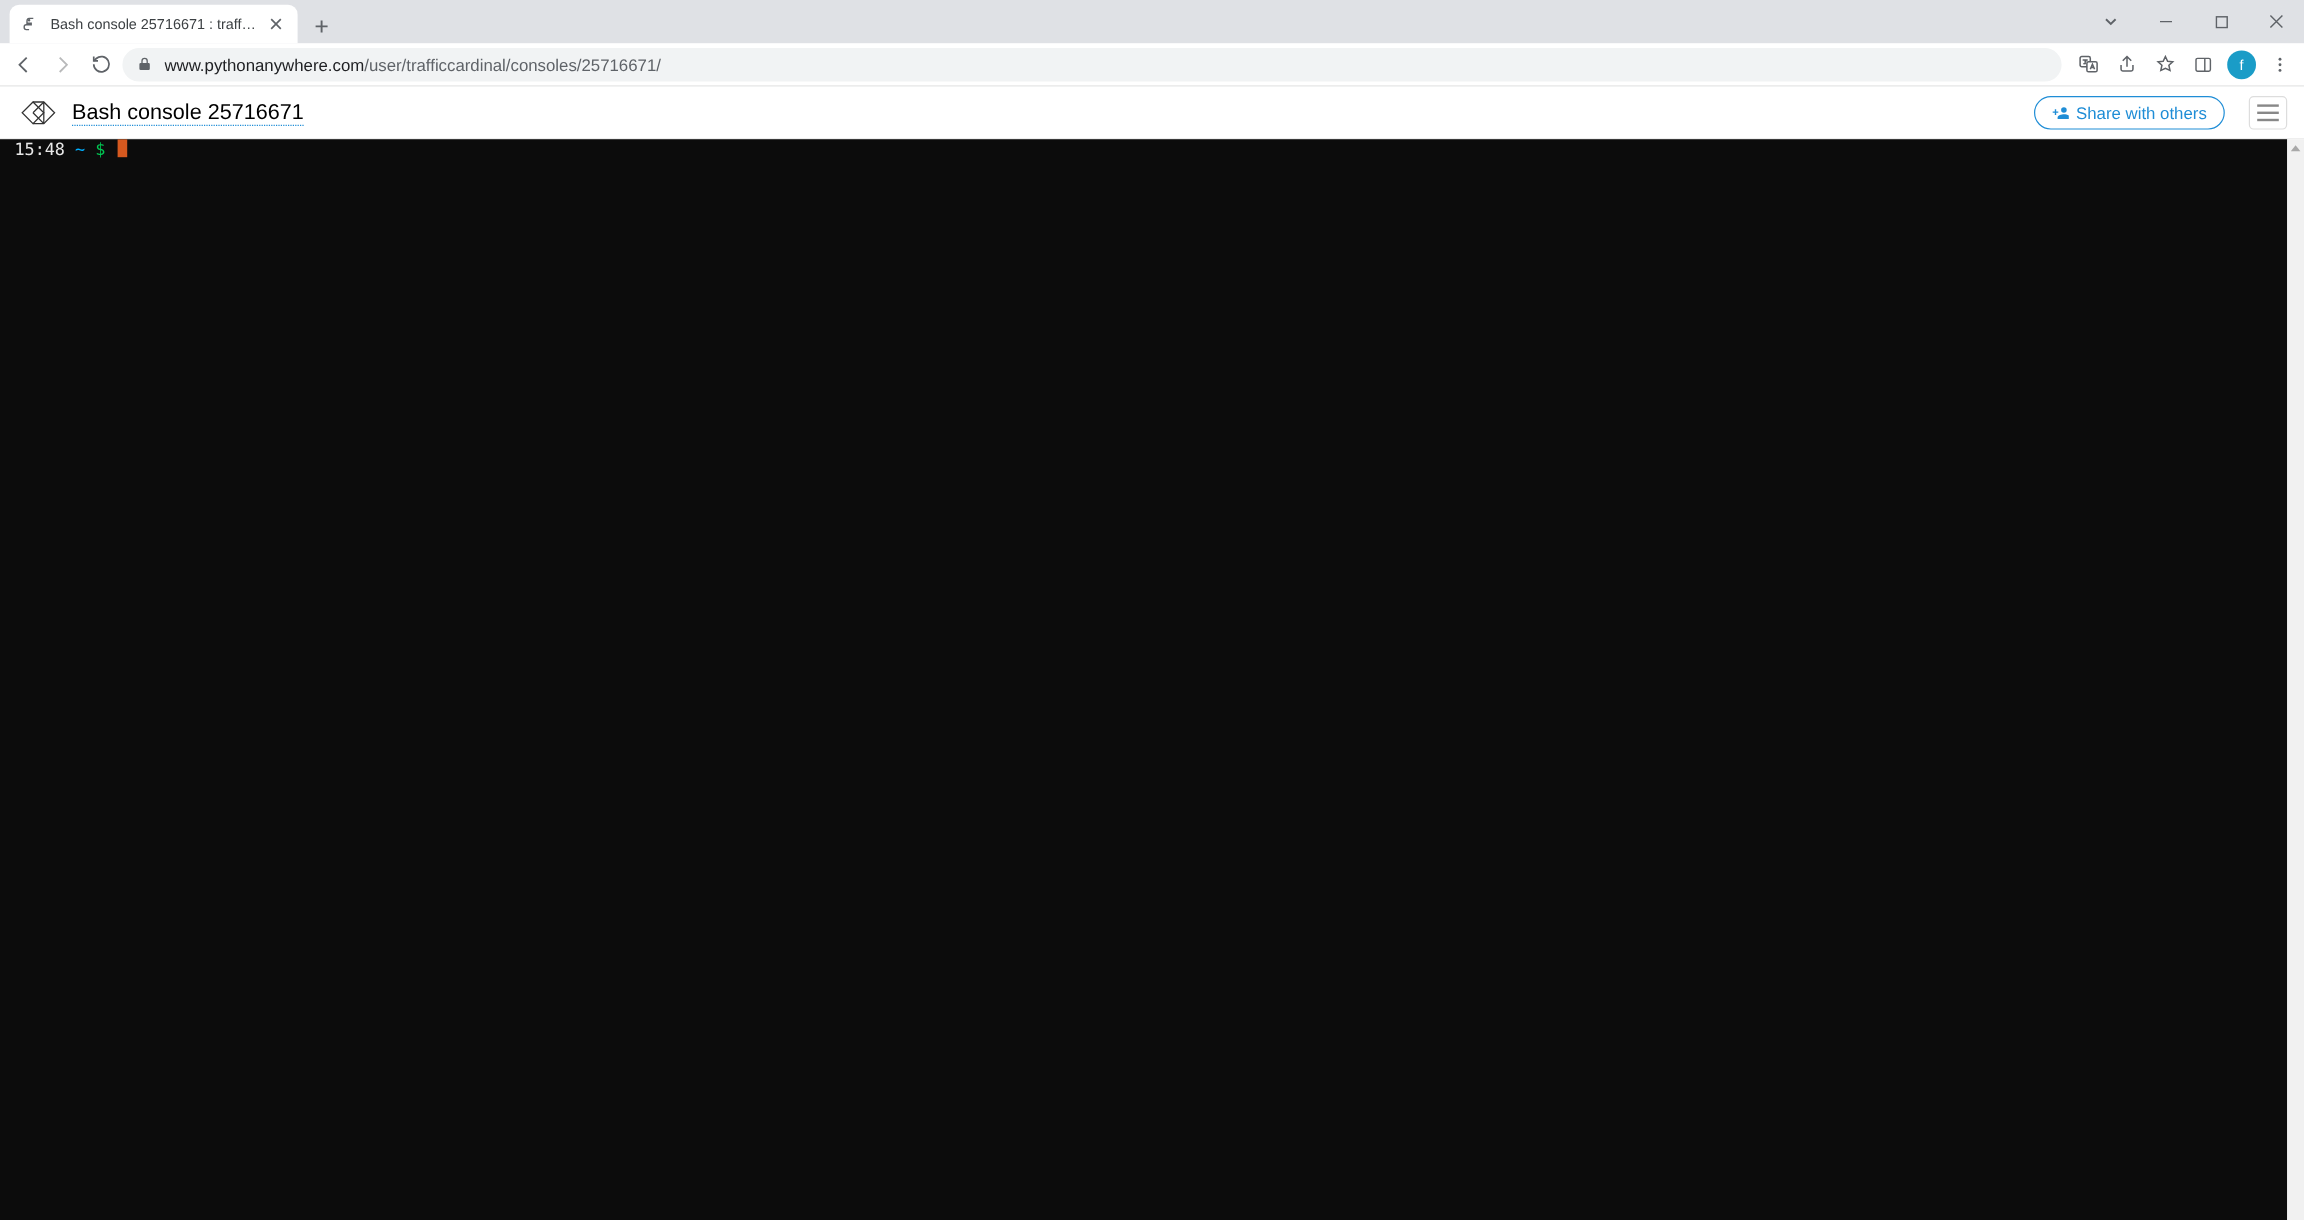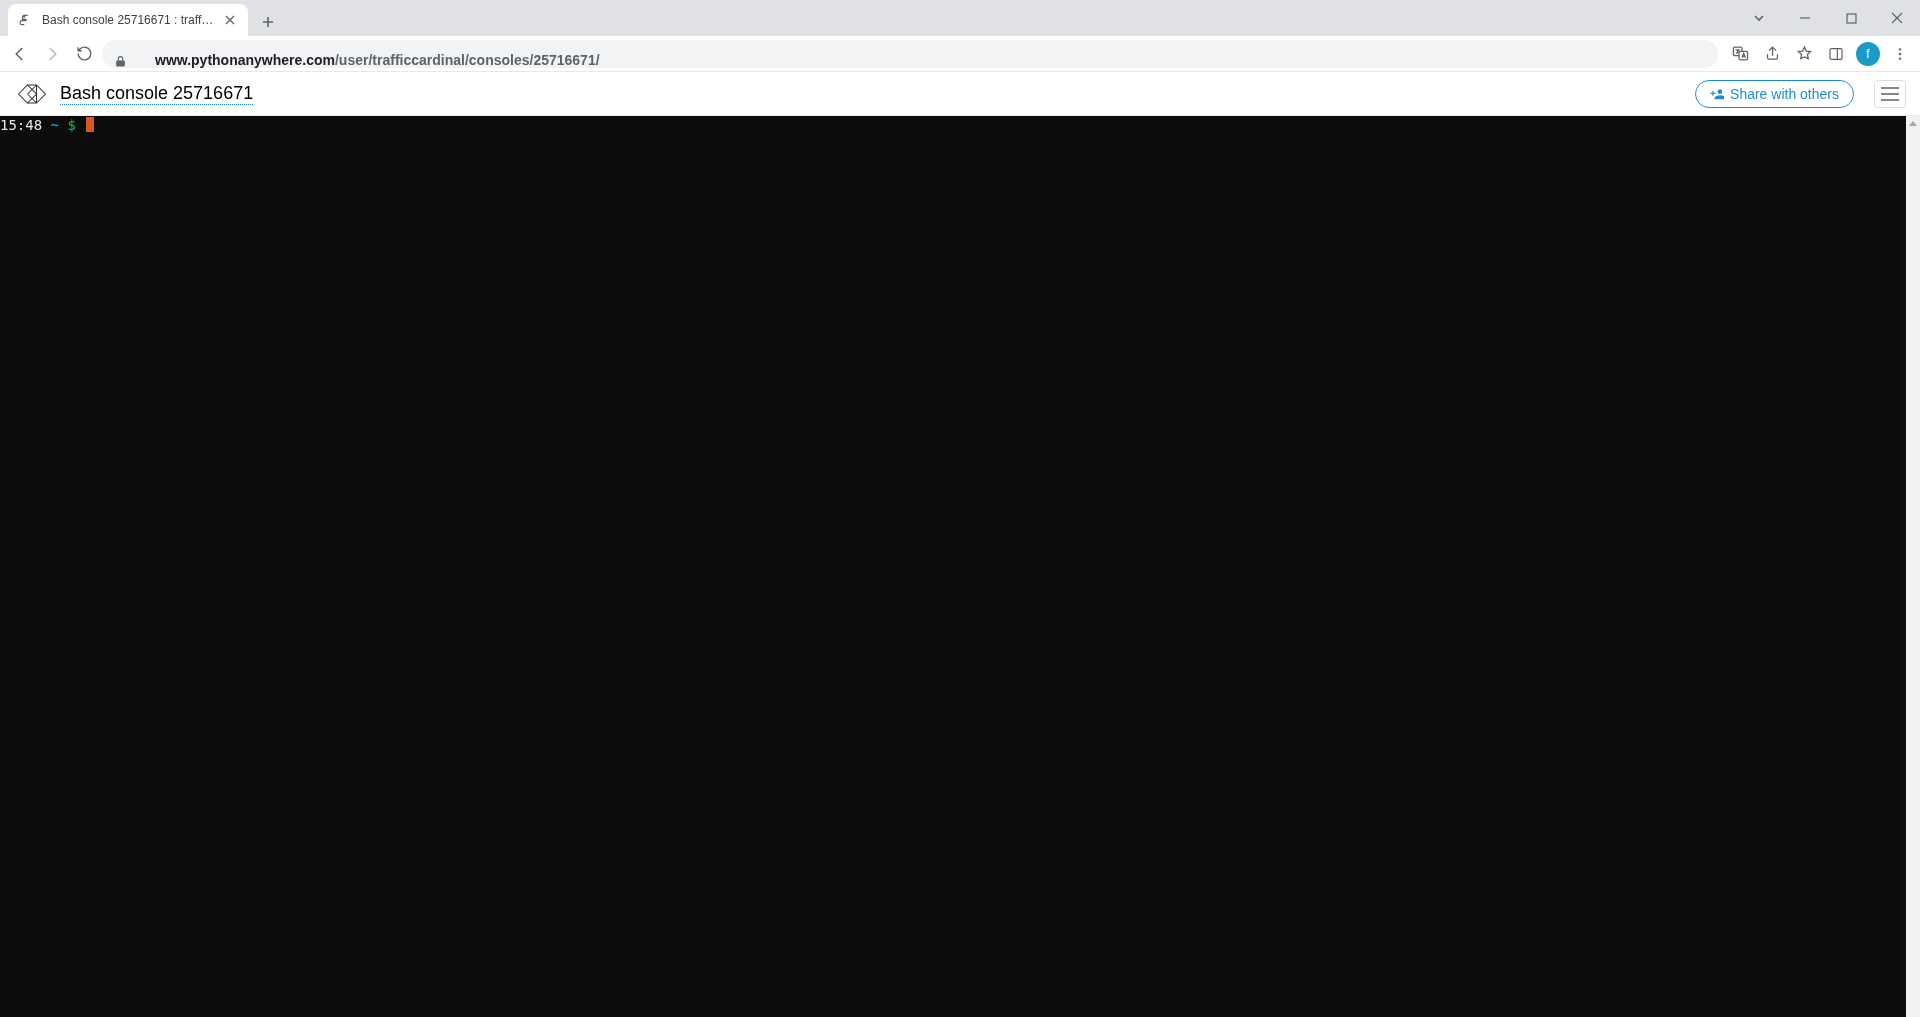--- a/index.html
+++ b/index.html
@@ -17,41 +17,41 @@
   .tab .favicon { width: 16px; height: 16px; display: inline-flex; align-items: center; justify-content: center; }
   .tab .title { flex: 1; white-space: nowrap; overflow: hidden; text-overflow: ellipsis; font-size: 12px; color: #3c4043; }
   .tab .close { width: 16px; height: 16px; display: inline-flex; align-items: center; justify-content: center; border-radius: 50%; cursor: pointer; }
   .new-tab { width: 28px; height: 28px; display: inline-flex; align-items: center; justify-content: center; margin-left: 6px; border-radius: 50%; cursor: pointer; }
   .win-controls { margin-left: auto; display: flex; height: 36px; }
   .win-controls .wc { width: 46px; display: flex; align-items: center; justify-content: center; cursor: pointer; }
 
   .toolbar { background: #fff; height: 36px; display: flex; align-items: center; padding: 0 6px; gap: 4px; border-bottom: 1px solid #e8e8e8; }
   .nav-btn { width: 28px; height: 28px; display: flex; align-items: center; justify-content: center; border-radius: 50%; color: #5f6368; cursor: pointer; }
   .nav-btn.disabled { color: #b8b9ba; cursor: default; }
-  .addr { flex: 1; height: 28px; background: #f1f3f4; border-radius: 14px; display: flex; align-items: flex-end; padding: 0 12px; gap: 28px; color: #202124; font-weight: bold; }
+  .addr { flex: 1; height: 28px; background: #f1f3f4; border-radius: 14px; display: flex; align-items: center; padding: 0 12px; gap: 10px; color: #202124; }
   .addr .lock { color: #5f6368; display: inline-flex; }
   .addr .url { font-size: 14px; color: #5f6368; white-space: nowrap; overflow: hidden; }
   .addr .url .host { color: #202124; }
   .right-icons { display: flex; align-items: center; gap: 4px; margin-left: 4px; }
   .avatar-circle { width: 24px; height: 24px; border-radius: 50%; background: #1a9cc7; color: #fff; font-size: 12px; display: flex; align-items: center; justify-content: center; }
 
   
   .page-header { height: 44px; display: flex; align-items: center; padding: 0 14px; gap: 10px; border-bottom: 1px solid #eee; }
   .pa-logo { width: 36px; height: 30px; display: inline-flex; align-items: center; justify-content: center; }
   .console-title { font-size: 18px; color: #000000; border-bottom: 1px dotted #1f8dd6; cursor: pointer; }
   .page-header .spacer { flex: 1; }
   .share-btn { border: 1px solid #1f8dd6; color: #1f8dd6; background: #fff; border-radius: 16px; padding: 5px 14px; font-size: 14px; display: inline-flex; align-items: center; gap: 6px; cursor: pointer; }
   .burger { width: 32px; height: 28px; border: 1px solid #ddd; border-radius: 4px; display: inline-flex; flex-direction: column; align-items: center; justify-content: center; gap: 4px; margin-left: 10px; cursor: pointer; }
   .burger span { display: block; width: 18px; height: 2px; background: #888; }
 
   
   .term-wrap { position: relative; height: calc(100% - 36px - 36px - 44px); }
   .terminal { position: absolute; inset: 0 14px 0 0; background: #0c0c0c; color: #ddd;
     font-family: "DejaVu Sans Mono", Menlo, Consolas, monospace; font-size: 14px; line-height: 18px;
-    padding: 0 0; overflow: hidden; }
+    padding: 0 12px; overflow: hidden; }
   .term-line { white-space: pre; }
   .t-time { color: #e8e8e8; }
   .t-tilde { color: #00afff; }
   .t-dollar { color: #00c853; }
   .t-cursor { display: inline-block; width: 8px; height: 15px; background: #d6591f; vertical-align: -2px; margin-left: 2px; }
   .page-scroll { position: absolute; right: 0; top: 0; bottom: 0; width: 14px; background: #f1f1f1; }
   .page-scroll .thumb-btn { height: 14px; display: flex; align-items: center; justify-content: center; }
 
   svg { display: block; }
 </style>

